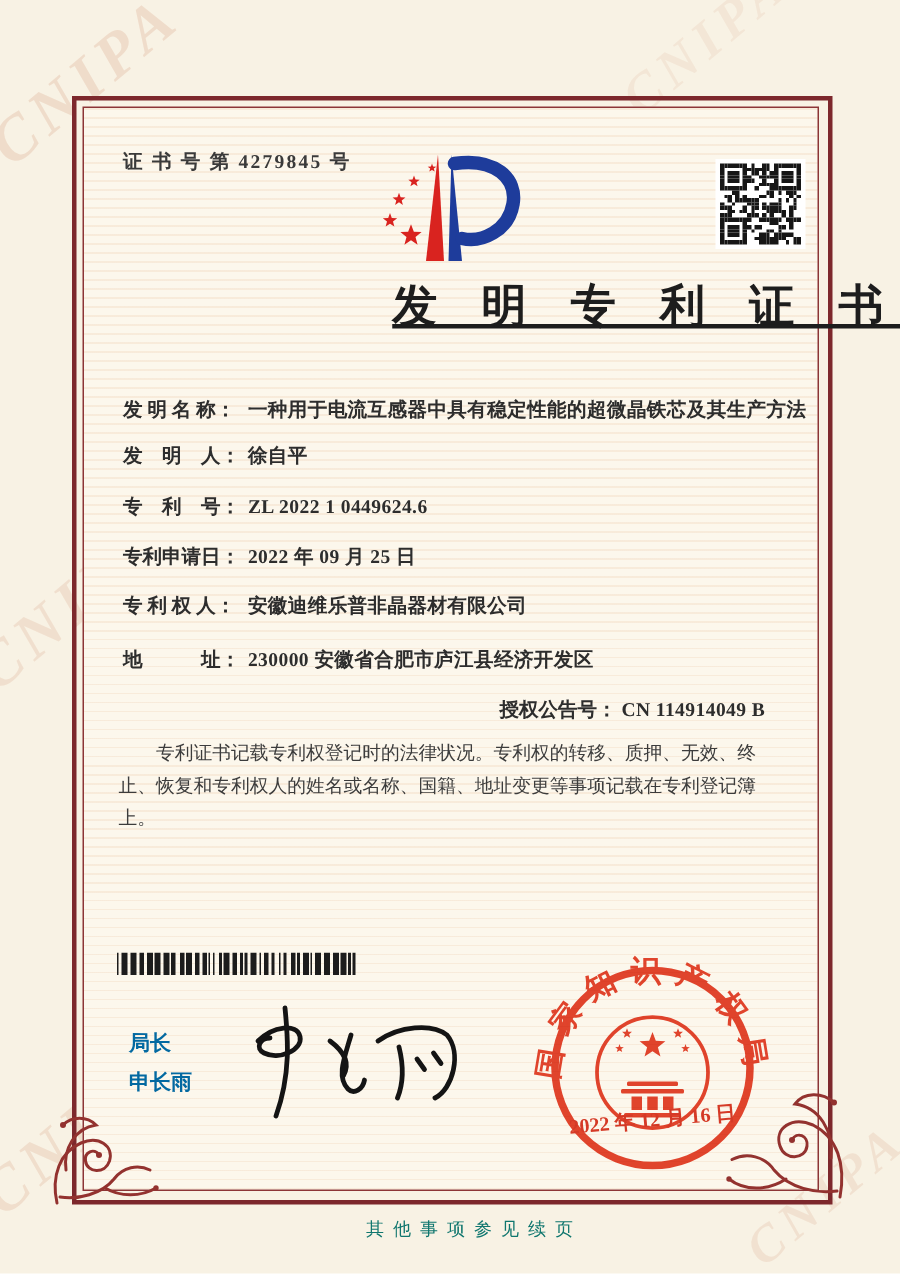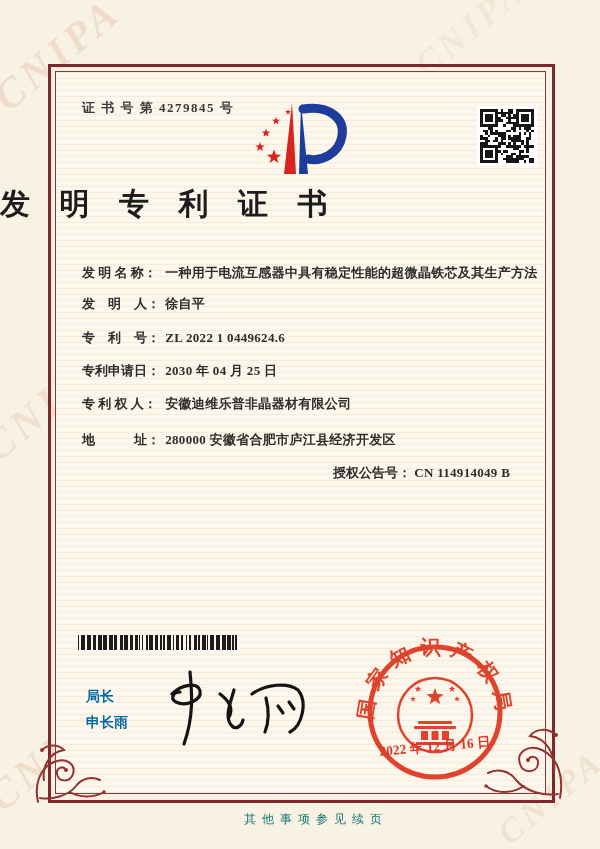--- a/index.html
+++ b/index.html
@@ -21,22 +21,22 @@
         #fcf7ec;}
   .corner{position:absolute;z-index:2;}
   
   .cert-no{position:absolute;left:82px;top:99px;font-size:13px;font-weight:600;
       letter-spacing:1.5px;z-index:2;color:#3a3a3a;}
   .logo{position:absolute;left:248px;top:99px;width:104px;height:80px;z-index:2;}
   .qr{position:absolute;left:477px;top:106px;width:60px;height:60px;background:#fff;
       padding:3px;box-sizing:border-box;display:grid;z-index:2;}
   .qr i{display:block;}
   .qr i.on{background:#161616;}
-  .title{position:absolute;left:0;top:184px;width:100%;text-align:left;
-      font-size:30px;font-weight:700;letter-spacing:11px;color:#1d1d1d;z-index:2;}
+  .title{position:absolute;left:0;top:184px;width:100%;text-align:right;
+      font-size:30px;font-weight:700;letter-spacing:11px;color:#1d1d1d;z-index:2;text-decoration:underline;}
   .fields{position:absolute;left:82px;top:0;width:440px;z-index:2;}
   .frow{position:absolute;left:0;font-size:13px;font-weight:600;white-space:nowrap;color:#2d2d2d;}
   .flabel{display:inline-block;min-width:80px;}
   .fvalue{letter-spacing:0.3px;}
   .frow .pair2{position:absolute;left:223px;top:0;margin-left:28px;}
   .paras{position:absolute;left:79px;top:492px;width:444px;z-index:2;}
   .paras p{margin:0;font-size:12.5px;line-height:1.73;text-indent:2em;
       color:#3c3c3c;font-weight:500;}
   .barcode{position:absolute;left:78px;top:635px;width:160px;height:15px;
       display:flex;align-items:stretch;overflow:hidden;z-index:2;}
@@ -559,39 +559,40 @@
     <div class="frow" style="top:295px;">
       <span class="flabel">发　明　人：</span>
       <span class="fvalue">徐自平</span>
     </div>
     <div class="frow" style="top:329px;">
       <span class="flabel">专　利　号：</span>
       <span class="fvalue">ZL 2022 1 0449624.6</span>
     </div>
     <div class="frow" style="top:362px;">
       <span class="flabel">专利申请日：</span>
-      <span class="fvalue">2030 年 04 月 25 日</span>
+      <span class="fvalue">2022 年 09 月 25 日</span>
     </div>
     <div class="frow" style="top:395px;">
       <span class="flabel">专 利 权 人：</span>
       <span class="fvalue">安徽迪维乐普非晶器材有限公司</span>
     </div>
     <div class="frow" style="top:431px;">
       <span class="flabel">地　　　址：</span>
-      <span class="fvalue">280000 安徽省合肥市庐江县经济开发区</span>
+      <span class="fvalue">230000 安徽省合肥市庐江县经济开发区</span>
     </div>
     <div class="frow" style="top:464px;width:440px;">
       <span class="pair2">
         <span class="flabel" style="min-width:0;">授权公告号：</span>
         <span class="fvalue">CN 114914049 B</span>
       </span>
     </div>
   </div>
 
   <div class="paras">
+    <p>专利证书记载专利权登记时的法律状况。专利权的转移、质押、无效、终止、恢复和专利权人的姓名或名称、国籍、地址变更等事项记载在专利登记簿上。</p>
   </div>
 
   <div class="barcode">
       <i style="width: 1.25px; margin-right: 2.2px;"></i>
       <i style="width: 3.75px; margin-right: 2.2px;"></i>
       <i style="width: 3.75px; margin-right: 2.2px;"></i>
       <i style="width: 2.5px; margin-right: 2.2px;"></i>
       <i style="width: 3.75px; margin-right: 1.1px;"></i>
       <i style="width: 3.75px; margin-right: 2.2px;"></i>
       <i style="width: 3.75px; margin-right: 1.1px;"></i>

